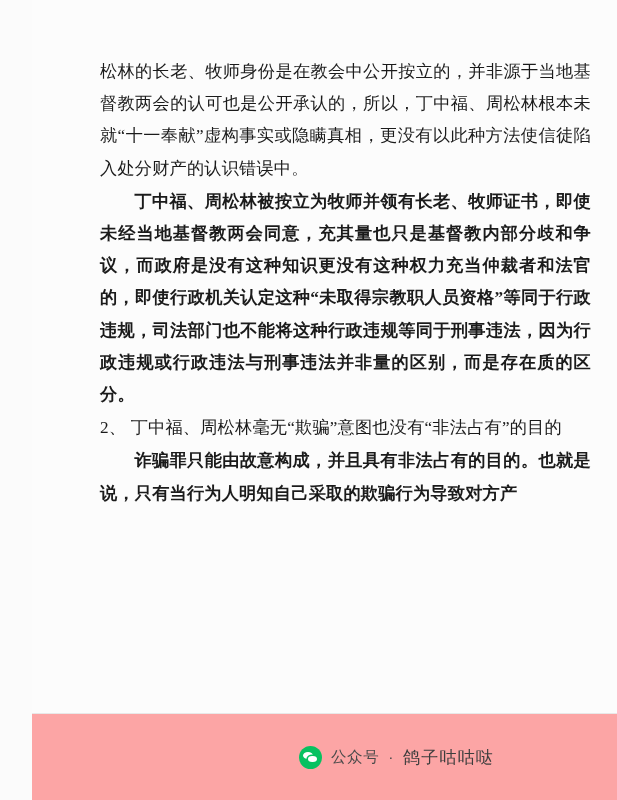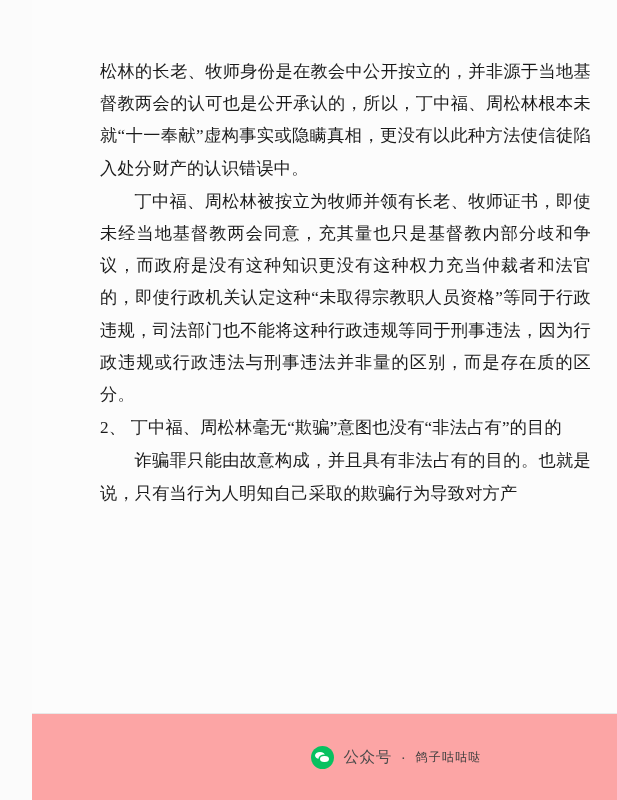--- a/index.html
+++ b/index.html
@@ -34,20 +34,21 @@
     font-size: 17.2px;
     line-height: 32.2px;
     color: #1b1b1b;
     text-align: justify;
     text-justify: inter-character;
     letter-spacing: 0.2px;
     font-family: "Liberation Serif", "DejaVu Serif", serif;
   }
   .indent {
     text-indent: 2em;
+    font-weight: bold;
   }
   .noindent {
     text-indent: 0;
   }
   .footer-bar {
     position: absolute;
     left: 0;
     bottom: 0;
     width: 617px;
     height: 86px;
@@ -93,21 +94,21 @@
     background: #ffffff;
     box-shadow: 0 0 0 1.6px #07c160;
   }
   .footer-label {
     font-size: 15.5px;
     color: #4a4a4a;
     font-family: "Liberation Sans", sans-serif;
     letter-spacing: 0.6px;
   }
   .footer-name {
-    font-size: 12px;
+    font-size: 17px;
     color: #3d3d3d;
     font-family: Liberation Serif, serif;
     letter-spacing: 1.2px;
   }
 </style>
 </head>
 <body>
 
 <div class="page">
 

